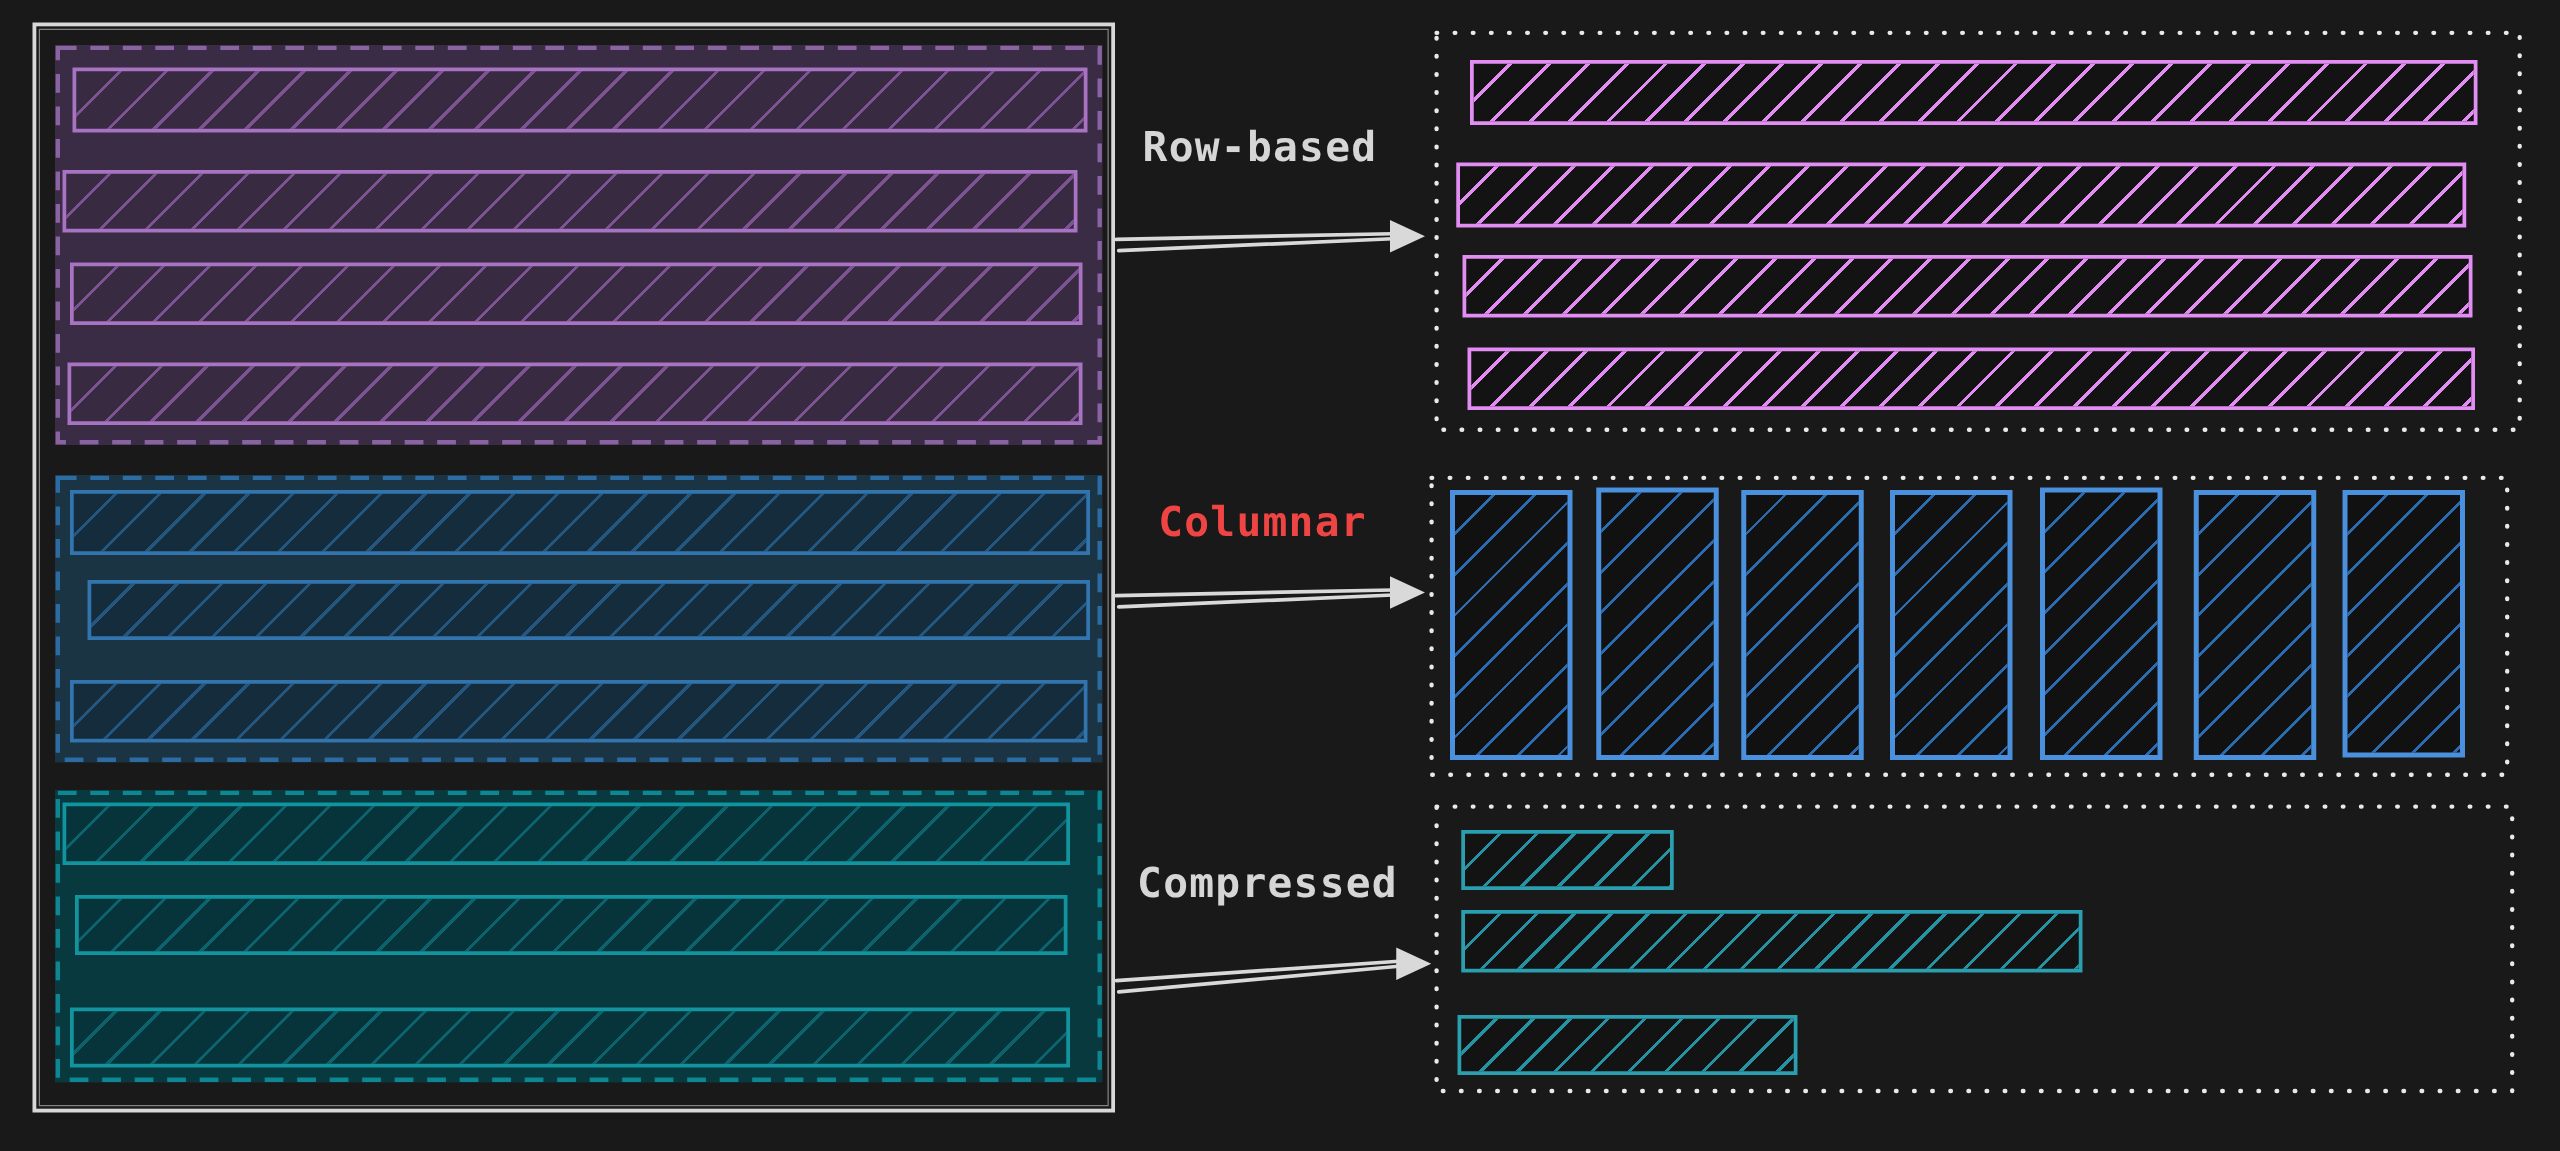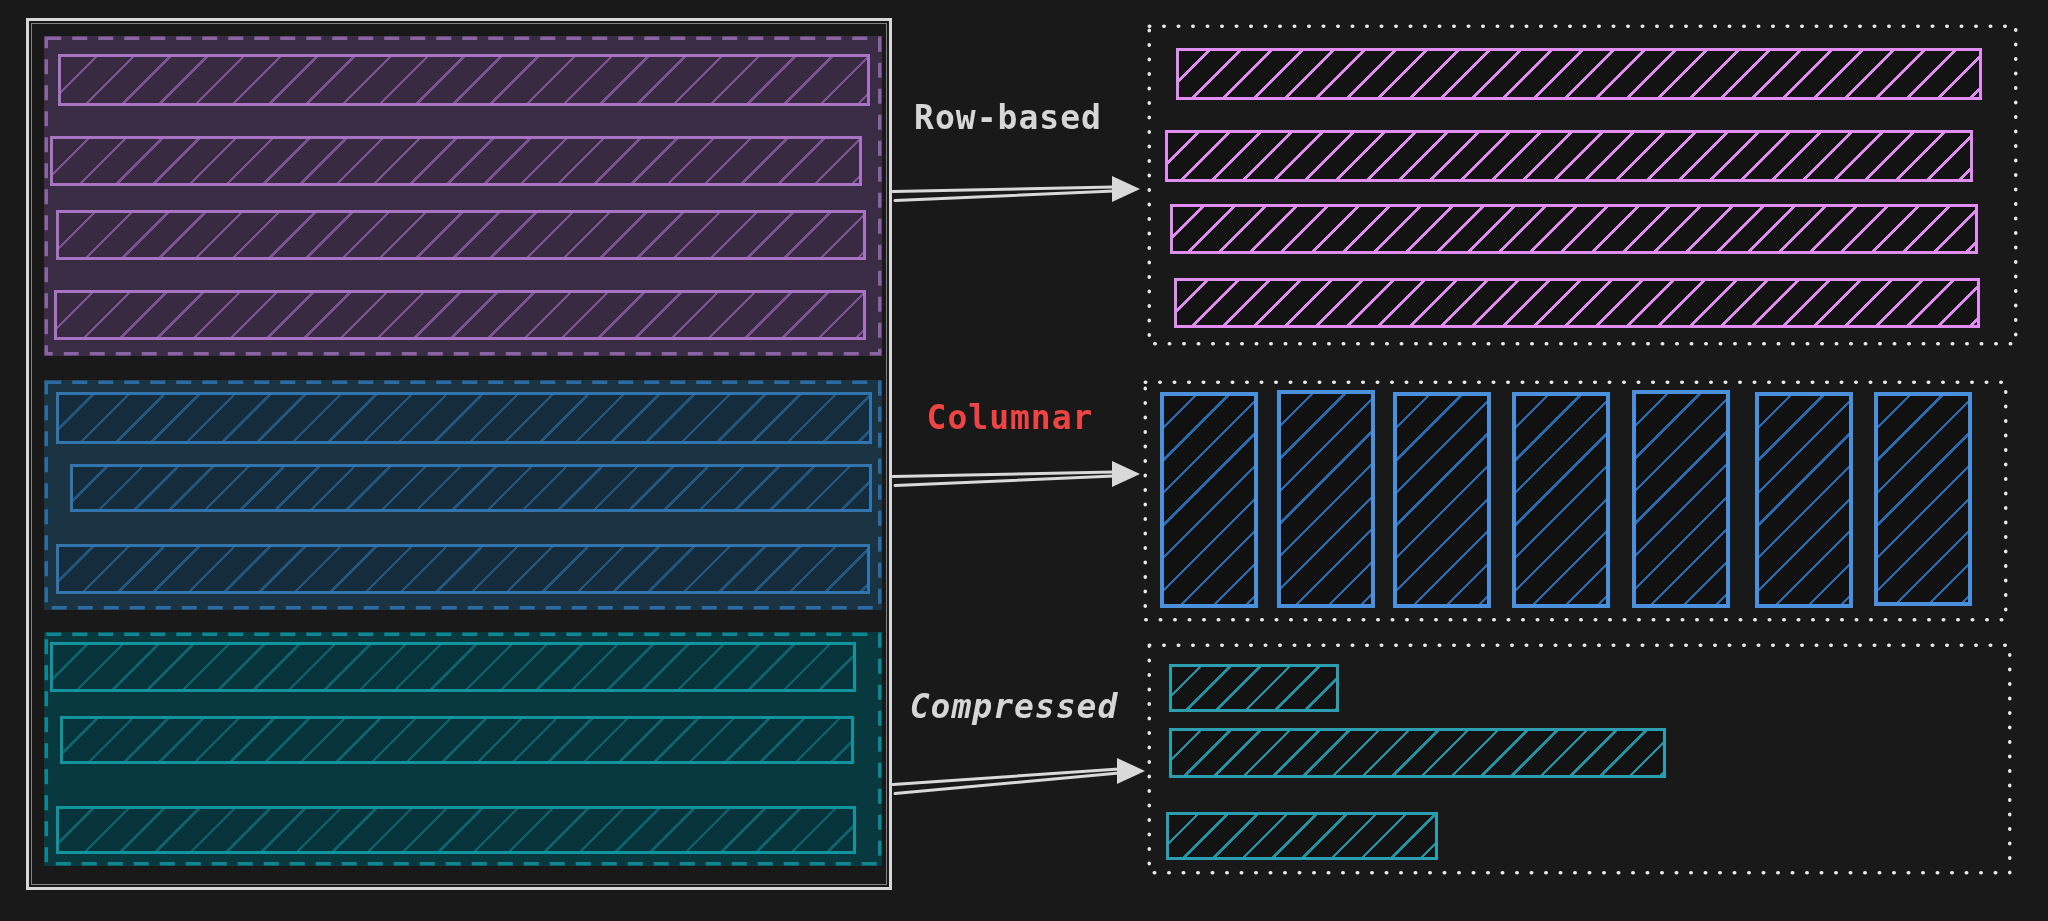--- a/index.html
+++ b/index.html
@@ -16,21 +16,21 @@
 </style>
 </head>
 <body>
 
 <div class="canvas" id="canvas" style="background: rgb(25, 25, 25);">
 
   <div class="panel" id="source-panel" style="left: 26px; top: 18px; width: 866px; height: 872px;"></div>
 
   <div class="xform-label" id="label-0" style="left: 1008px; top: 117px; color: rgb(214, 214, 214);">Row-based</div>
   <div class="xform-label" id="label-1" style="left: 1010px; top: 417px; color: #ef4444;">Columnar</div>
-  <div class="xform-label" id="label-2" style="left: 1014px; top: 706px; color: rgb(214, 214, 214); font-style: italic;">Compressed</div>
+  <div class="xform-label" id="label-2" style="left: 1014px; top: 706px; color: rgb(214, 214, 214);">Compressed</div>
 
   <div class="group" id="output-0" style="left: 1147px; top: 24px; width: 871px; height: 322px;">
       <svg width="871" height="322" class="bsvg">
         <rect x="2.25" y="2.25" width="866.5" height="317.5" fill="none" stroke="#e9e9e9" stroke-width="3.5" stroke-dasharray="0.5 14" stroke-linecap="round"></rect>
       </svg>
       <div class="bar" style="left: 29px; top: 24px; width: 806px; height: 52px; border: 3.5px solid rgb(225, 141, 242); background-color: rgb(19, 19, 19); background-image: repeating-linear-gradient(135deg, transparent 0px, transparent 19.2px, rgb(225, 141, 242) 19.2px, rgb(225, 141, 242) 22px);"></div>
       <div class="bar" style="left: 18px; top: 106px; width: 808px; height: 52px; border: 3.5px solid rgb(225, 141, 242); background-color: rgb(19, 19, 19); background-image: repeating-linear-gradient(135deg, transparent 0px, transparent 19.2px, rgb(225, 141, 242) 19.2px, rgb(225, 141, 242) 22px);"></div>
       <div class="bar" style="left: 23px; top: 180px; width: 808px; height: 50px; border: 3.5px solid rgb(225, 141, 242); background-color: rgb(19, 19, 19); background-image: repeating-linear-gradient(135deg, transparent 0px, transparent 19.2px, rgb(225, 141, 242) 19.2px, rgb(225, 141, 242) 22px);"></div>
       <div class="bar" style="left: 27px; top: 254px; width: 806px; height: 50px; border: 3.5px solid rgb(225, 141, 242); background-color: rgb(19, 19, 19); background-image: repeating-linear-gradient(135deg, transparent 0px, transparent 19.2px, rgb(225, 141, 242) 19.2px, rgb(225, 141, 242) 22px);"></div>
     </div>

